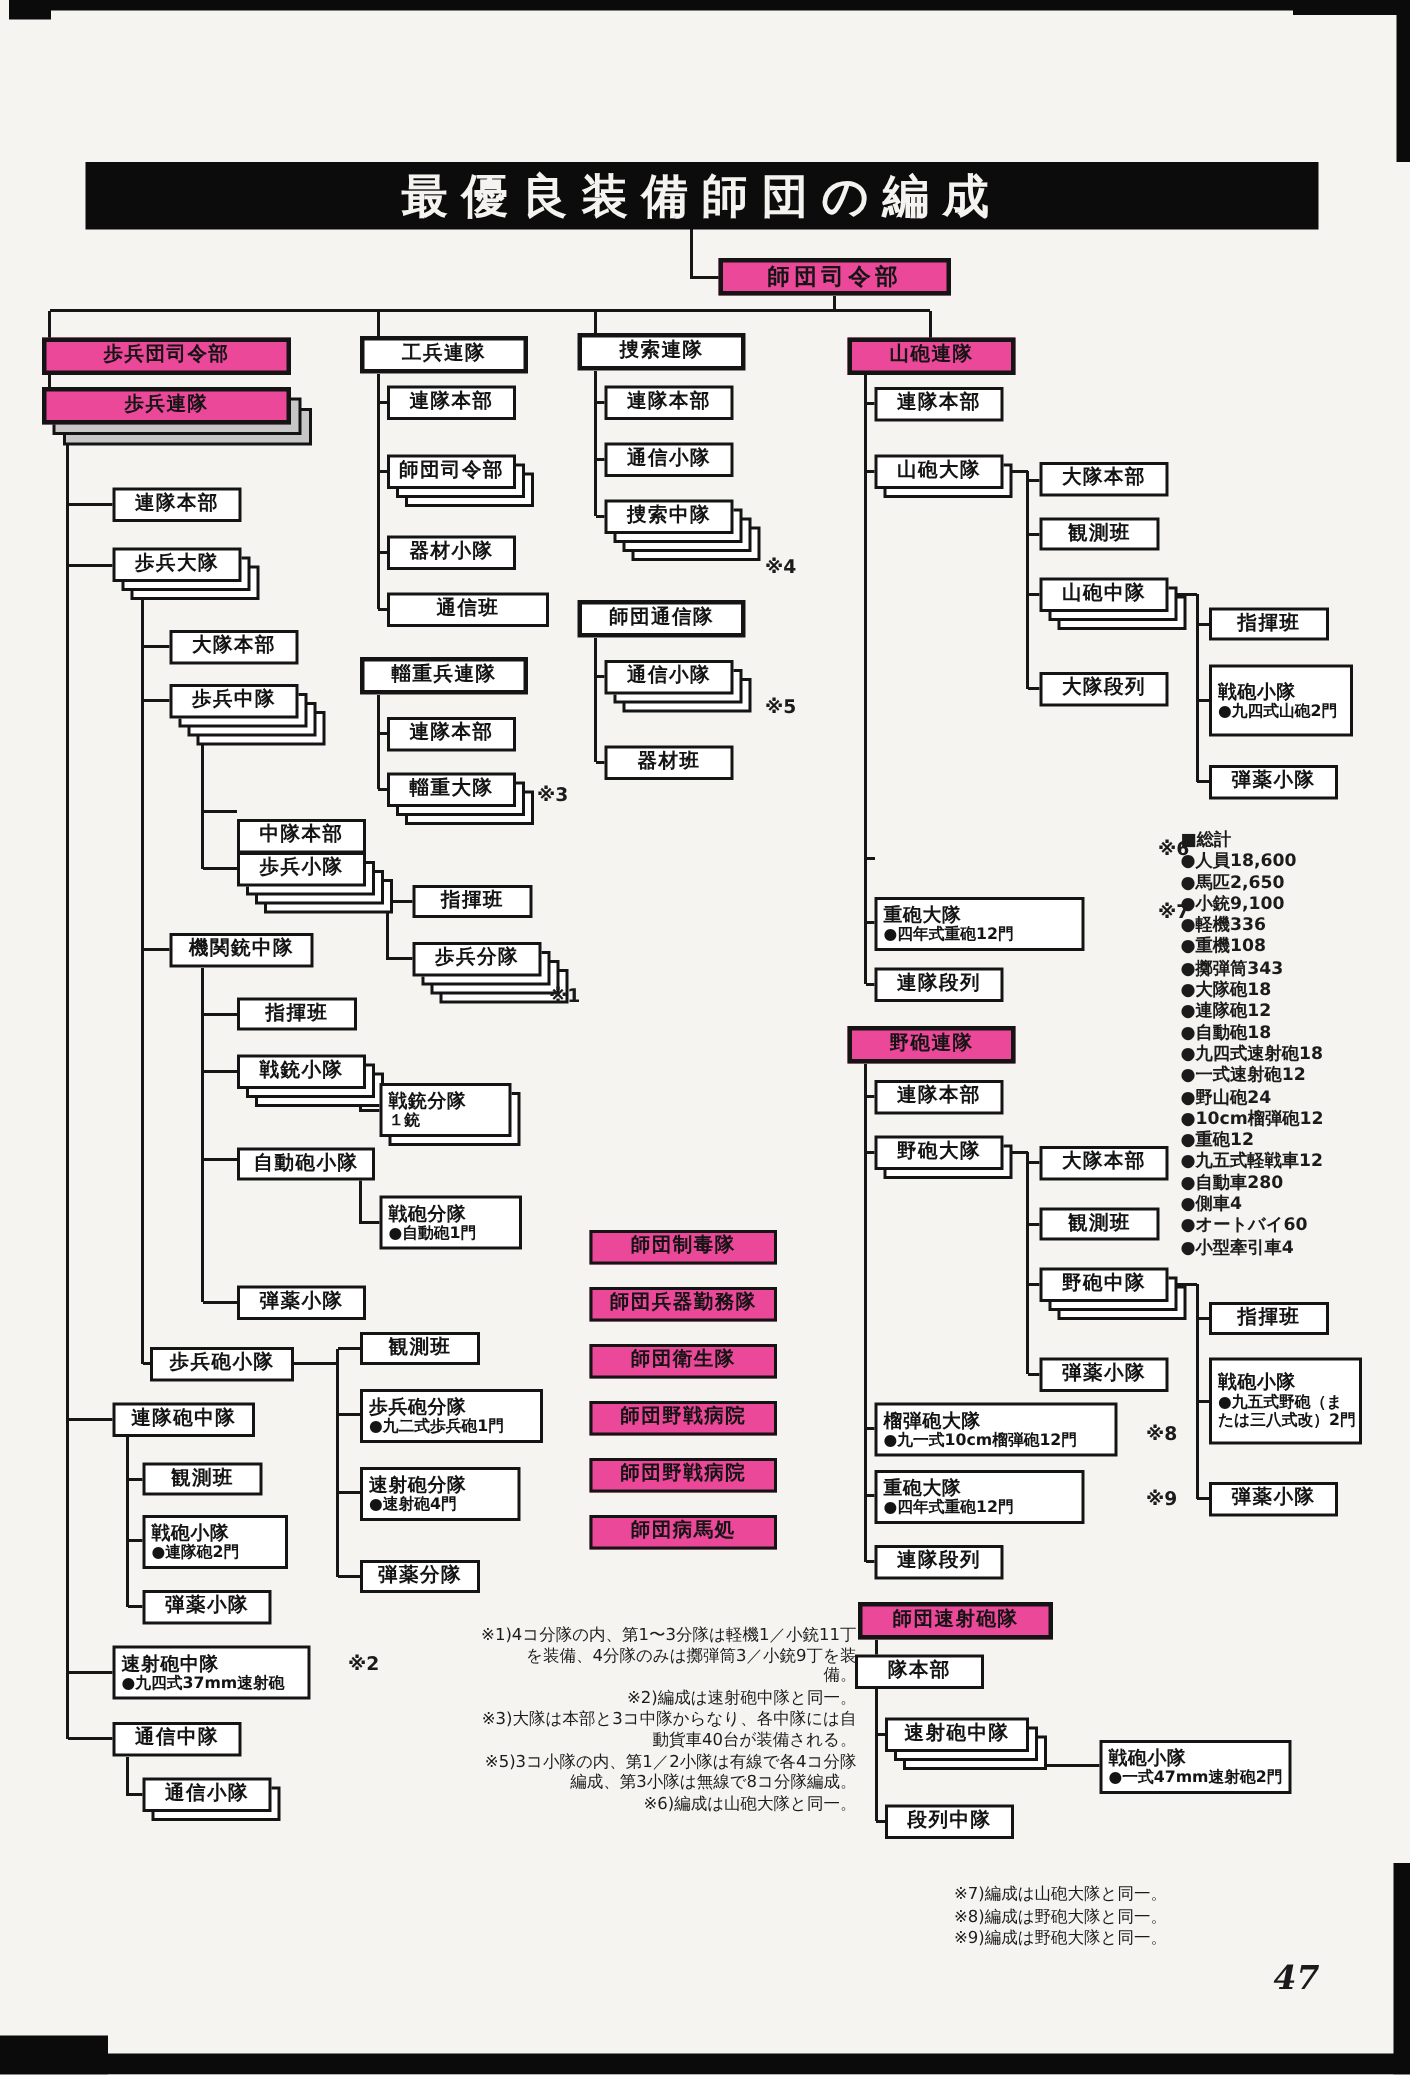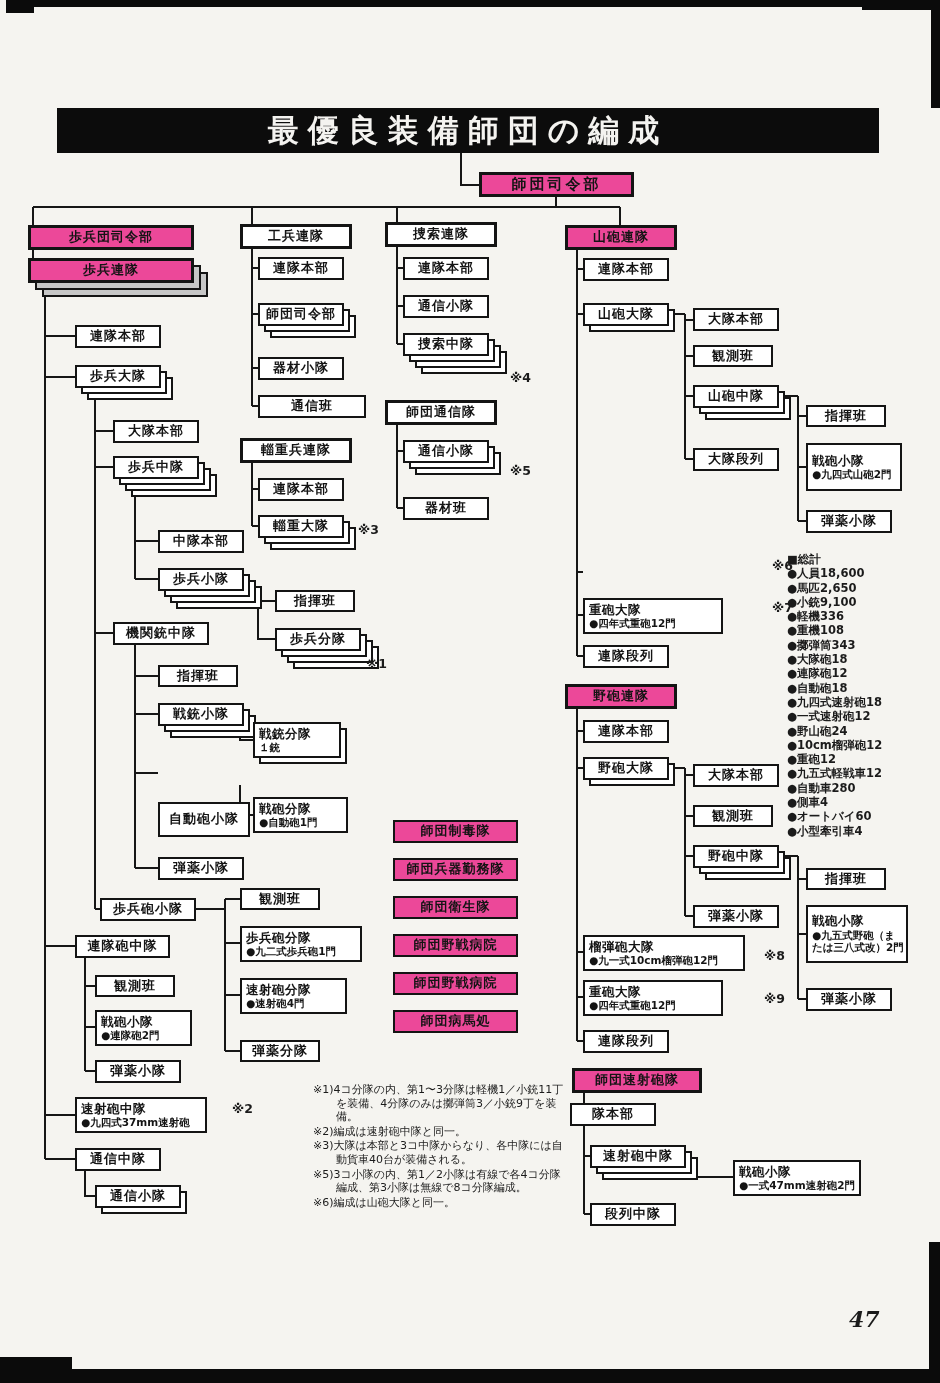--- a/index.html
+++ b/index.html
@@ -19,21 +19,21 @@
   .s1{box-shadow:6px 6px 0 -2px #fff,6px 6px 0 0 #141414;}
   .s2{box-shadow:6px 6px 0 -2px #fff,6px 6px 0 0 #141414,12px 12px 0 -2px #fff,12px 12px 0 0 #141414;}
   .s3{box-shadow:6px 6px 0 -2px #fff,6px 6px 0 0 #141414,12px 12px 0 -2px #fff,12px 12px 0 0 #141414,18px 18px 0 -2px #fff,18px 18px 0 0 #141414;}
   .s2g{box-shadow:7px 7px 0 -2px #c7c7c7,7px 7px 0 0 #141414,14px 14px 0 -2px #c7c7c7,14px 14px 0 0 #141414;}
   .title-bar{position:absolute;left:57px;top:108px;width:822px;height:45px;background:#0c0c0c;color:#f4f3f0;
      display:flex;align-items:center;justify-content:center;font-family:"DejaVu Serif",serif;
      font-size:31px;font-weight:700;letter-spacing:9px;}
   .mark{position:absolute;font-size:12.5px;font-weight:700;letter-spacing:0;}
   .totals{position:absolute;left:787px;top:552px;width:150px;font-size:11.5px;font-weight:700;
      line-height:14.3px;letter-spacing:0;}
-  .fnblock{position:absolute;font-size:11px;line-height:13.6px;letter-spacing:0;}
+  .fnblock{position:absolute;font-size:11px;line-height:13.6px;letter-spacing:0;text-align:right;}
   .fn{padding-left:2.1em;text-indent:-2.1em;margin:0 0 1px 0;}
   .pageno{position:absolute;left:849px;top:1306px;font-size:22px;font-weight:700;font-style:italic;
      font-family:"DejaVu Serif",serif;}
   .edge{position:absolute;background:#0b0b0b;}
 </style>
 </head>
 <body>
 
 <div id="canvas">
 
@@ -70,32 +70,32 @@
   <div class="title-bar">最優良装備師団の編成</div>
 
   <div class="b g hv lg" style="left:479px;top:172px;width:155px;height:25px">師団司令部</div>
 
   <div class="b g hv" style="left:28px;top:225px;width:166px;height:25px">歩兵団司令部</div>
   <div class="b g hv s2g" style="left:28px;top:258px;width:166px;height:25px">歩兵連隊</div>
   <div class="b" style="left:75px;top:325px;width:86px;height:23px">連隊本部</div>
   <div class="b s2" style="left:75px;top:365px;width:86px;height:23px">歩兵大隊</div>
   <div class="b" style="left:113px;top:420px;width:86px;height:23px">大隊本部</div>
   <div class="b s3" style="left:113px;top:456px;width:86px;height:23px">歩兵中隊</div>
-  <div class="b" style="left:158px;top:530px;width:86px;height:23px">中隊本部</div>
+  <div class="b" style="left:158px;top:546px;width:86px;height:23px">中隊本部</div>
   <div class="b s3" style="left:158px;top:568px;width:86px;height:23px">歩兵小隊</div>
   <div class="b" style="left:275px;top:590px;width:80px;height:22px">指揮班</div>
   <div class="b s3" style="left:275px;top:628px;width:86px;height:23px">歩兵分隊</div>
   <div class="b" style="left:113px;top:622px;width:96px;height:23px">機関銃中隊</div>
   <div class="b" style="left:158px;top:665px;width:80px;height:22px">指揮班</div>
   <div class="b s2" style="left:158px;top:703px;width:86px;height:23px">戦銃小隊</div>
   <div class="b det s1" style="left:253px;top:722px;width:88px;height:36px">
     <span class="t">戦銃分隊</span>
     <span class="dt">１銃</span>
   </div>
-  <div class="b" style="left:158px;top:802px;width:92px;height:35px">自動砲小隊</div>
+  <div class="b" style="left:158px;top:765px;width:92px;height:22px">自動砲小隊</div>
   <div class="b det" style="left:253px;top:797px;width:95px;height:36px">
     <span class="t">戦砲分隊</span>
     <span class="dt">●自動砲1門</span>
   </div>
   <div class="b" style="left:158px;top:857px;width:86px;height:23px">弾薬小隊</div>
   <div class="b" style="left:100px;top:898px;width:96px;height:23px">歩兵砲小隊</div>
   <div class="b" style="left:240px;top:888px;width:80px;height:22px">観測班</div>
   <div class="b det" style="left:240px;top:926px;width:122px;height:36px">
     <span class="t">歩兵砲分隊</span>
     <span class="dt">●九二式歩兵砲1門</span>
@@ -227,20 +227,25 @@
   <span class="mark" style="left:764px;top:948px">※8</span>
   <span class="mark" style="left:764px;top:991px">※9</span>
 
   <div class="fnblock" style="left:313px;top:1083px;width:258px">
     <p class="fn">※1)4コ分隊の内、第1〜3分隊は軽機1／小銃11丁を装備、4分隊のみは擲弾筒3／小銃9丁を装備。</p>
     <p class="fn">※2)編成は速射砲中隊と同一。</p>
     <p class="fn">※3)大隊は本部と3コ中隊からなり、各中隊には自動貨車40台が装備される。</p>
     <p class="fn">※5)3コ小隊の内、第1／2小隊は有線で各4コ分隊編成、第3小隊は無線で8コ分隊編成。</p>
     <p class="fn">※6)編成は山砲大隊と同一。</p>
   </div>
+  <div class="fnblock" style="left:578px;top:1256px;width:200px">
+    <p class="fn">※7)編成は山砲大隊と同一。</p>
+    <p class="fn">※8)編成は野砲大隊と同一。</p>
+    <p class="fn">※9)編成は野砲大隊と同一。</p>
+  </div>
 
   <div class="pageno">47</div>
 
   <div class="edge" style="left:6px;top:0;width:930px;height:7px"></div>
   <div class="edge" style="left:6px;top:0;width:28px;height:13px"></div>
   <div class="edge" style="left:862px;top:0;width:78px;height:10px"></div>
   <div class="edge" style="left:931px;top:0;width:9px;height:108px"></div>
   <div class="edge" style="left:929px;top:1242px;width:11px;height:141px"></div>
   <div class="edge" style="left:0;top:1369px;width:940px;height:14px"></div>
   <div class="edge" style="left:0;top:1357px;width:72px;height:26px"></div>

